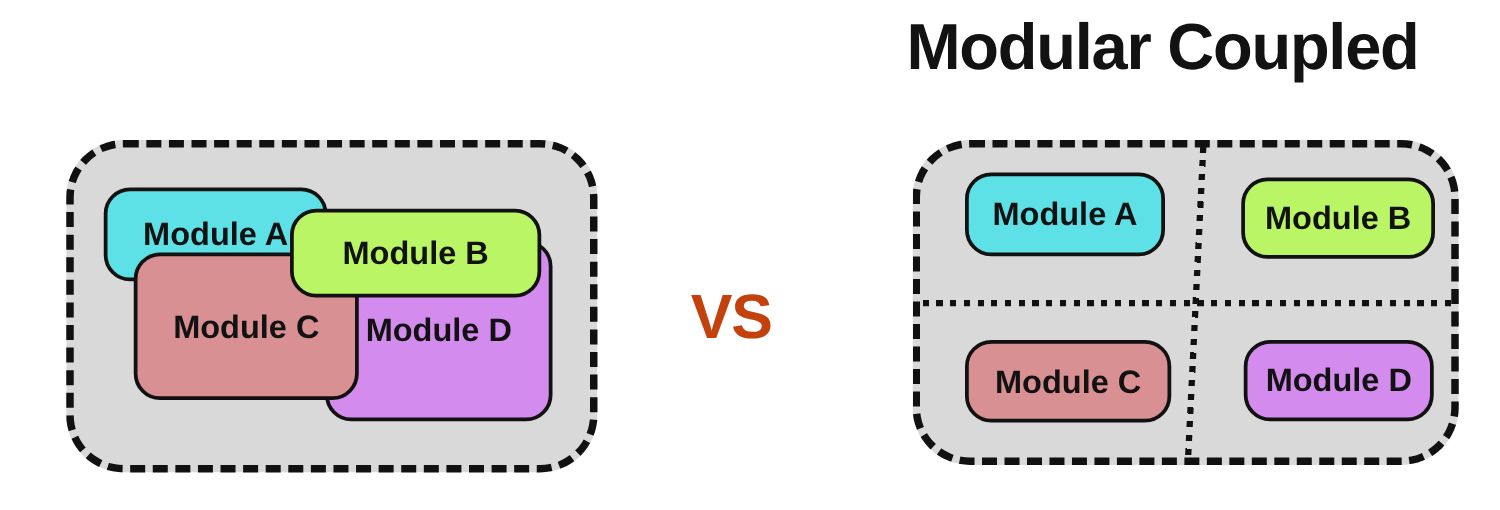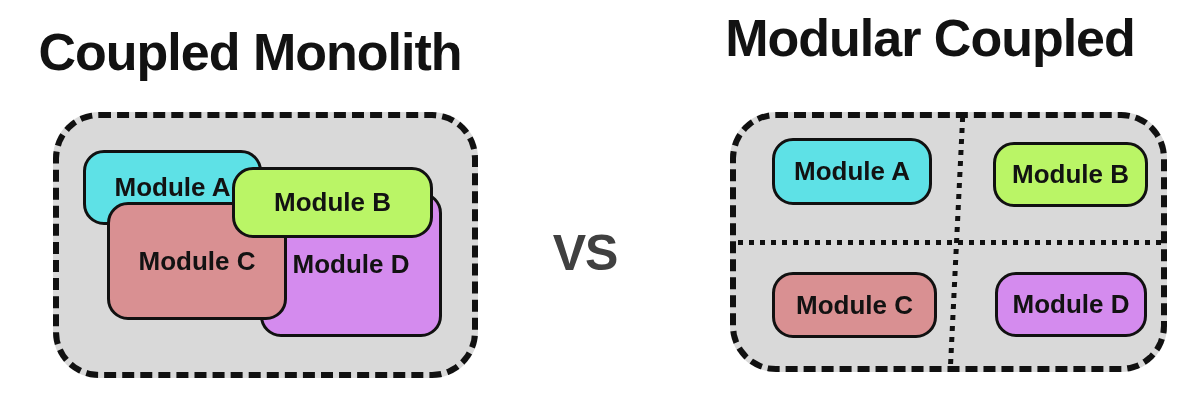--- a/index.html
+++ b/index.html
@@ -66,21 +66,21 @@
 
   .vs {
     position: absolute;
     left: 535px;
     top: 224px;
     width: 100px;
     margin: 0;
     text-align: center;
     font-size: 50px;
     font-weight: 700;
-    color: #404040;
+    color: #c2410c;
     letter-spacing: -1px;
   }
 
   .dotted-h {
     position: absolute;
     left: 738px;
     top: 240px;
     width: 424px;
     height: 5px;
     background: repeating-linear-gradient(90deg, #111 0, #111 5px, transparent 5px, transparent 11px);
@@ -95,21 +95,20 @@
     background: repeating-linear-gradient(180deg, #111 0, #111 5px, transparent 5px, transparent 11px);
     transform: rotate(2.8deg);
     z-index: 5;
   }
 </style>
 </head>
 <body>
 
 <div class="canvas">
 
-  <h1 class="title title-left">Coupled Monolith</h1>
 
   <h1 class="title title-right">Modular Coupled</h1>
 
   <div class="container container-left"></div>
 
   <div class="module l-mod-a" style="background-color: rgb(94, 225, 230);">
     <span>Module A</span>
   </div>
   <div class="module l-mod-d" style="background-color: rgb(212, 139, 238);">
     <span>Module D</span>

